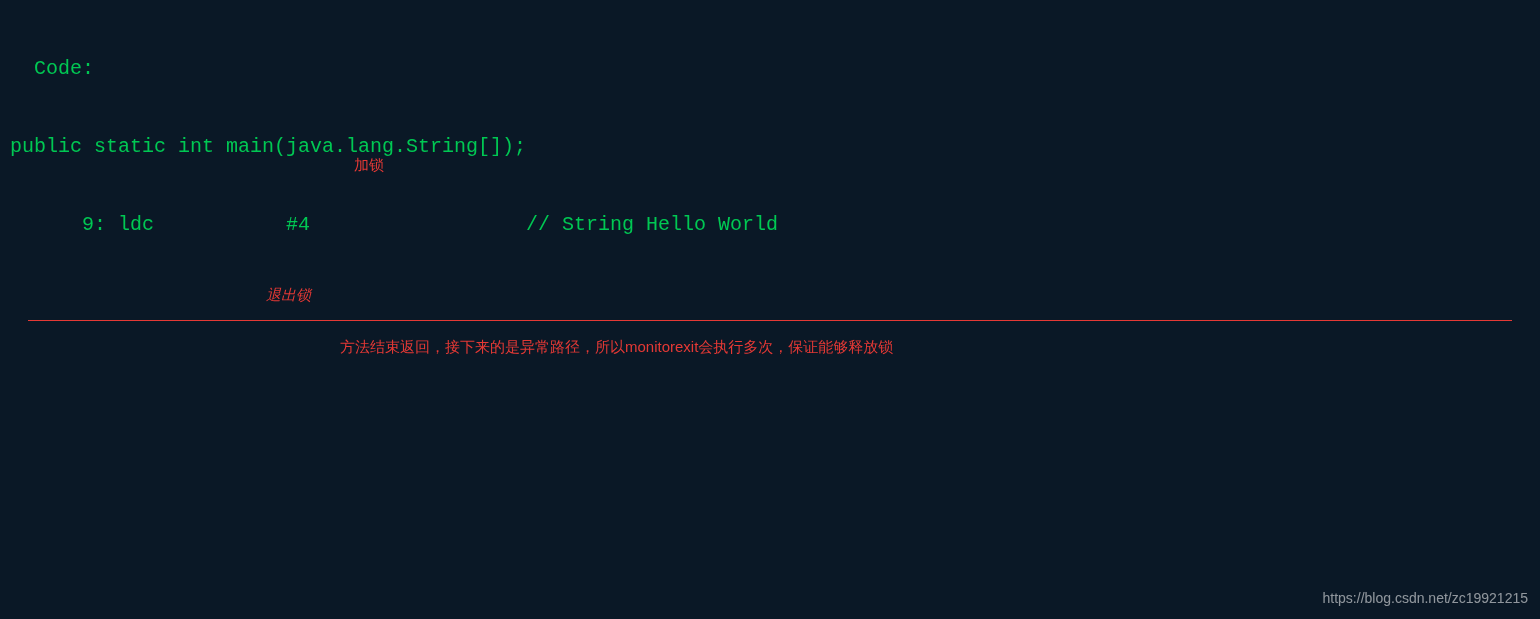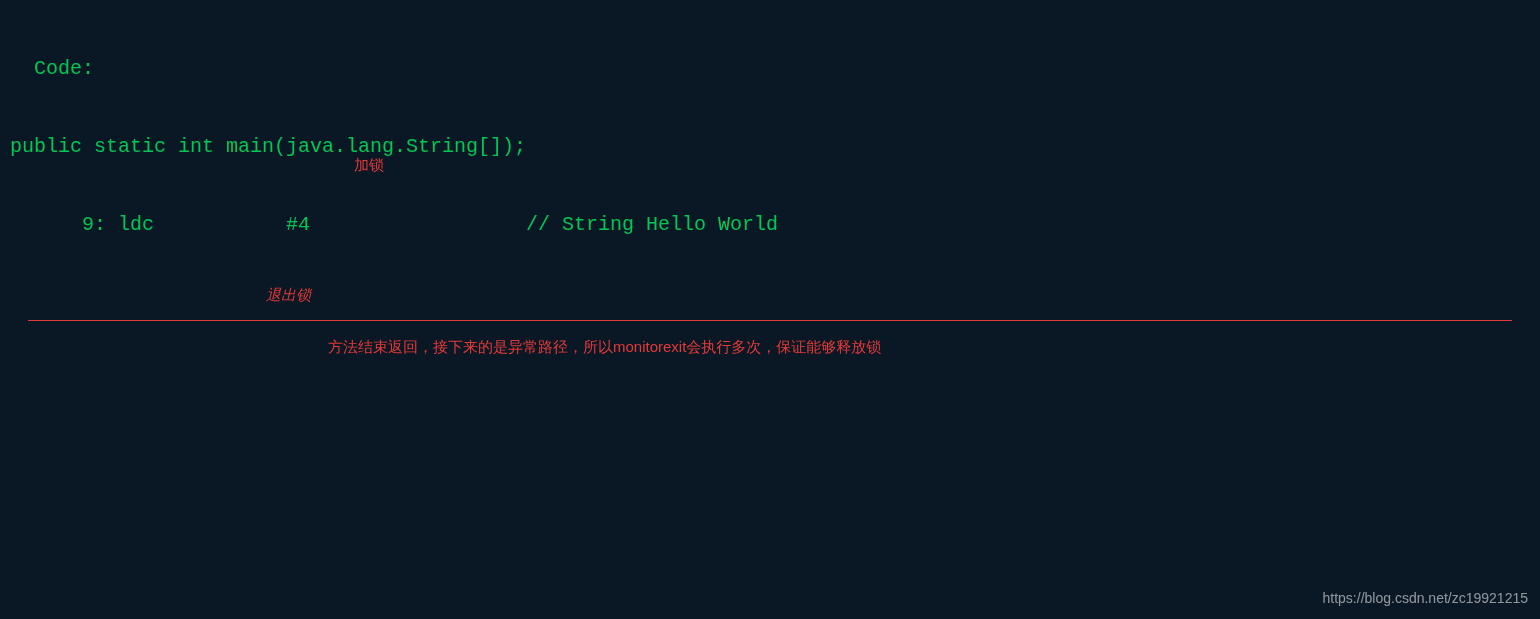--- a/index.html
+++ b/index.html
@@ -70,15 +70,15 @@
   
   
 </div>
 
 <span class="annot" style="left:318px; top:152px;margin-left:36px;">加锁</span>
 
 <span class="annot" style="left:266px; top:282px;font-style:italic;">退出锁</span>
 
 <div class="divider" style="top:320px;"></div>
 
-<span class="annot" style="left:328px; top:334px;">方法结束返回，接下来的是异常路径，所以monitorexit会执行多次，保证能够释放锁</span>
+<span class="annot" style="left:340px; top:334px;">方法结束返回，接下来的是异常路径，所以monitorexit会执行多次，保证能够释放锁</span>
 
 <span class="watermark">https://blog.csdn.net/zc19921215</span>
 
 </body></html>

